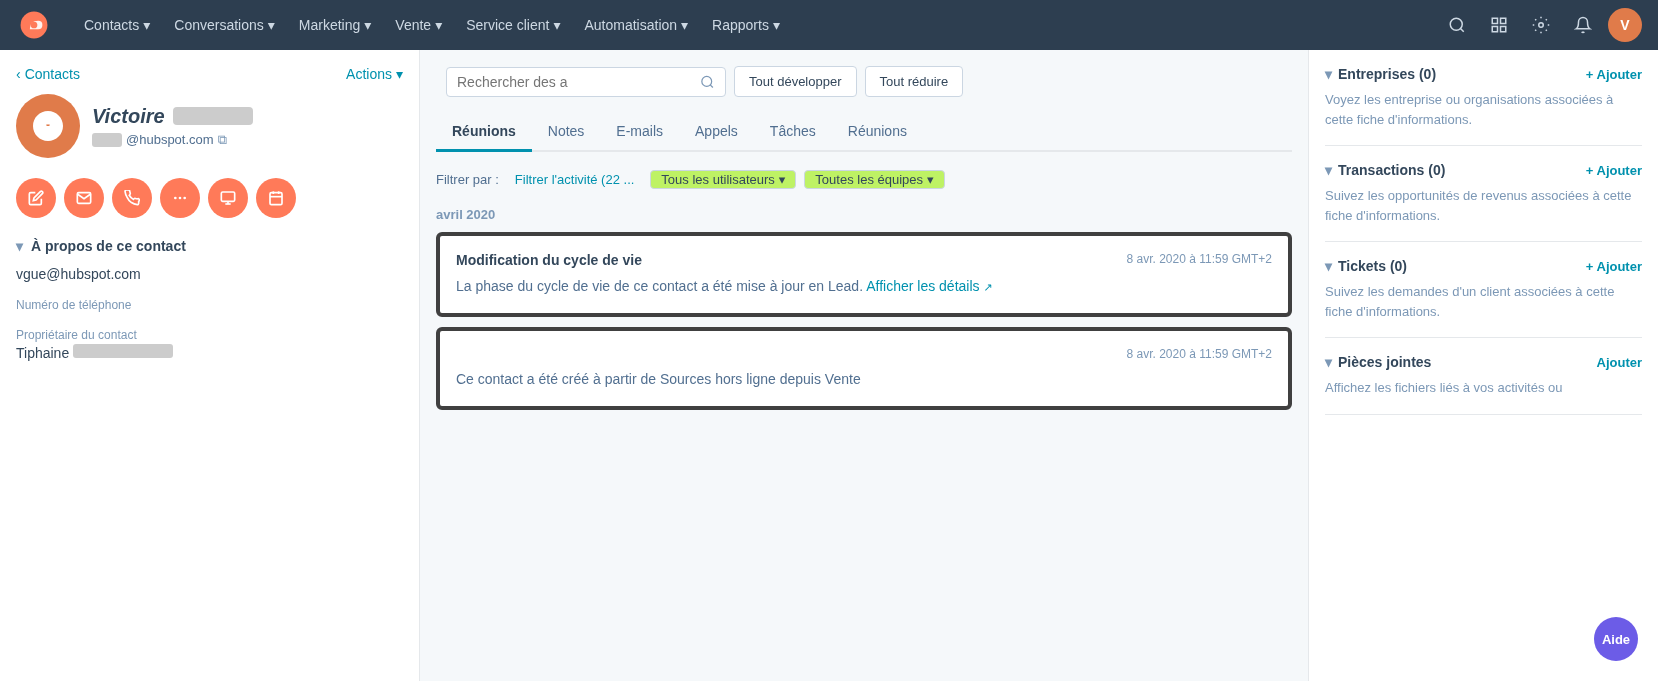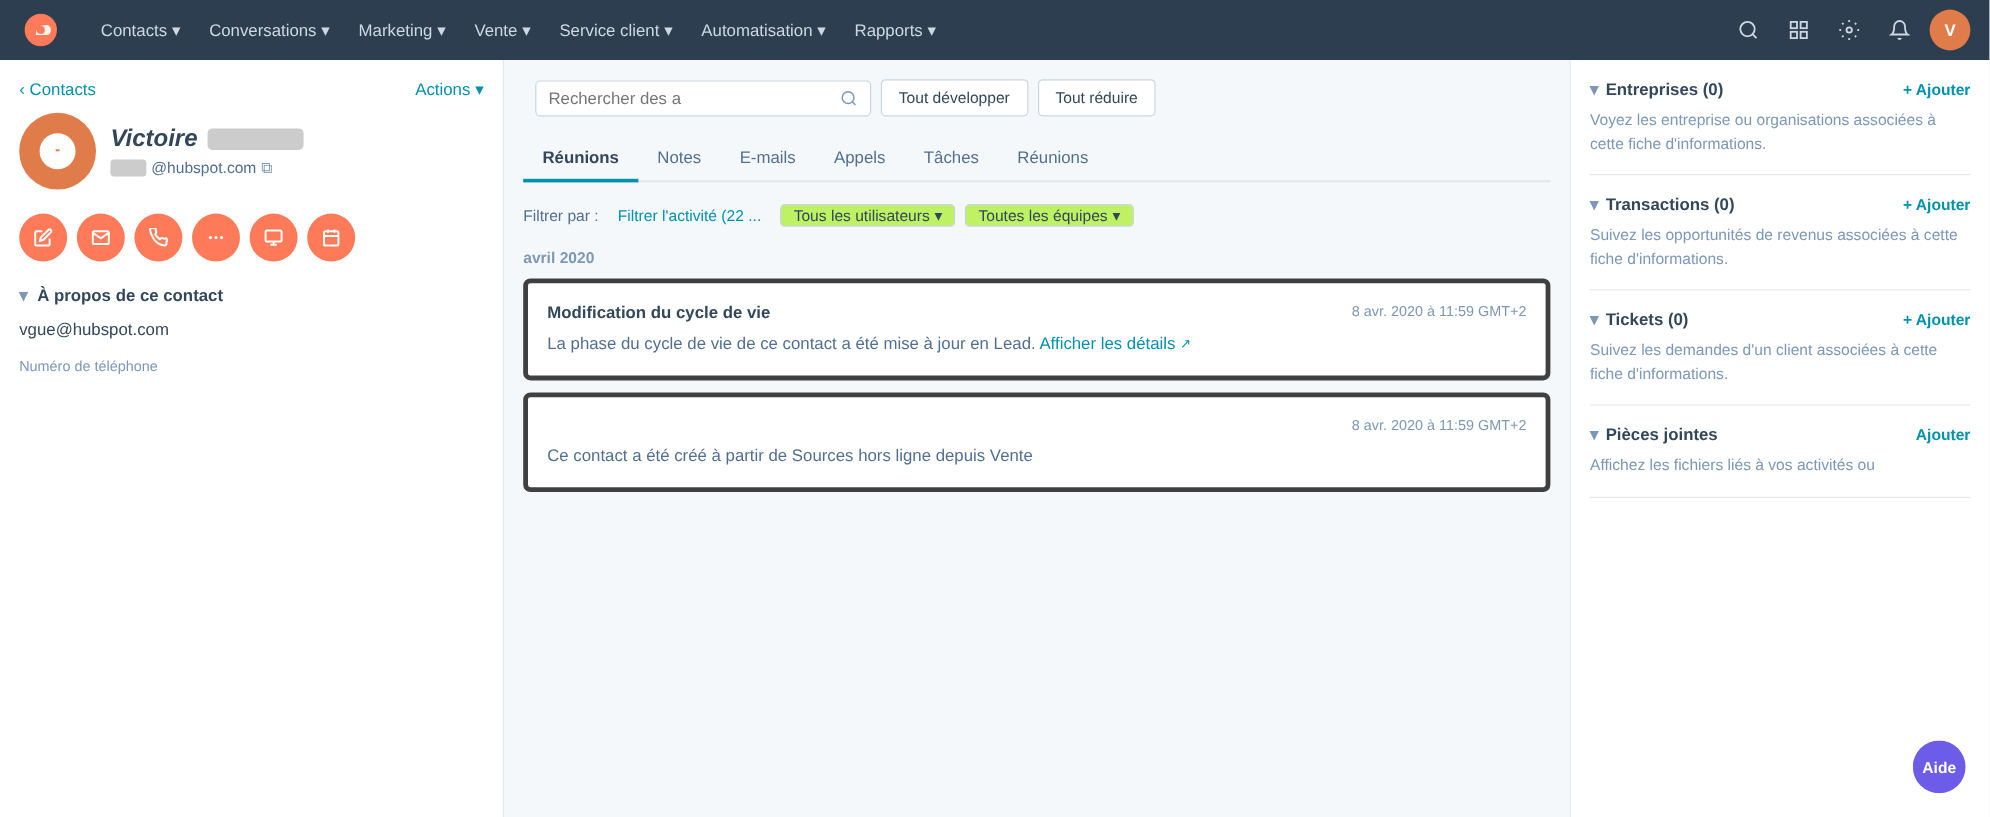--- a/index.html
+++ b/index.html
@@ -452,20 +452,27 @@
     <div class="section-title">
       <span style="color:#7c98b6;">▾</span>
       <span>À propos de ce contact</span>
     </div>
 
     <div class="field-group">
       <div class="field-value">vgue@hubspot.com</div>
     </div>
     <div class="field-group">
       <div class="field-label">Numéro de téléphone</div>
+    </div>
+    <div class="field-group">
+      <div class="field-label">Propriétaire du contact</div>
+      <div class="field-value">
+        <span>Tiphaine</span>
+        <span class="field-value-blur"></span>
+      </div>
     </div>
   </div>
 
   <div class="main-content">
     <div class="content-inner">
       <div class="search-filter-bar">
         <div class="search-box">
           <input type="text" placeholder="Rechercher des a" style="">
           <svg width="16" height="16" viewBox="0 0 24 24" fill="none" stroke="#7c98b6" stroke-width="2">
             <circle cx="11" cy="11" r="8"></circle>

